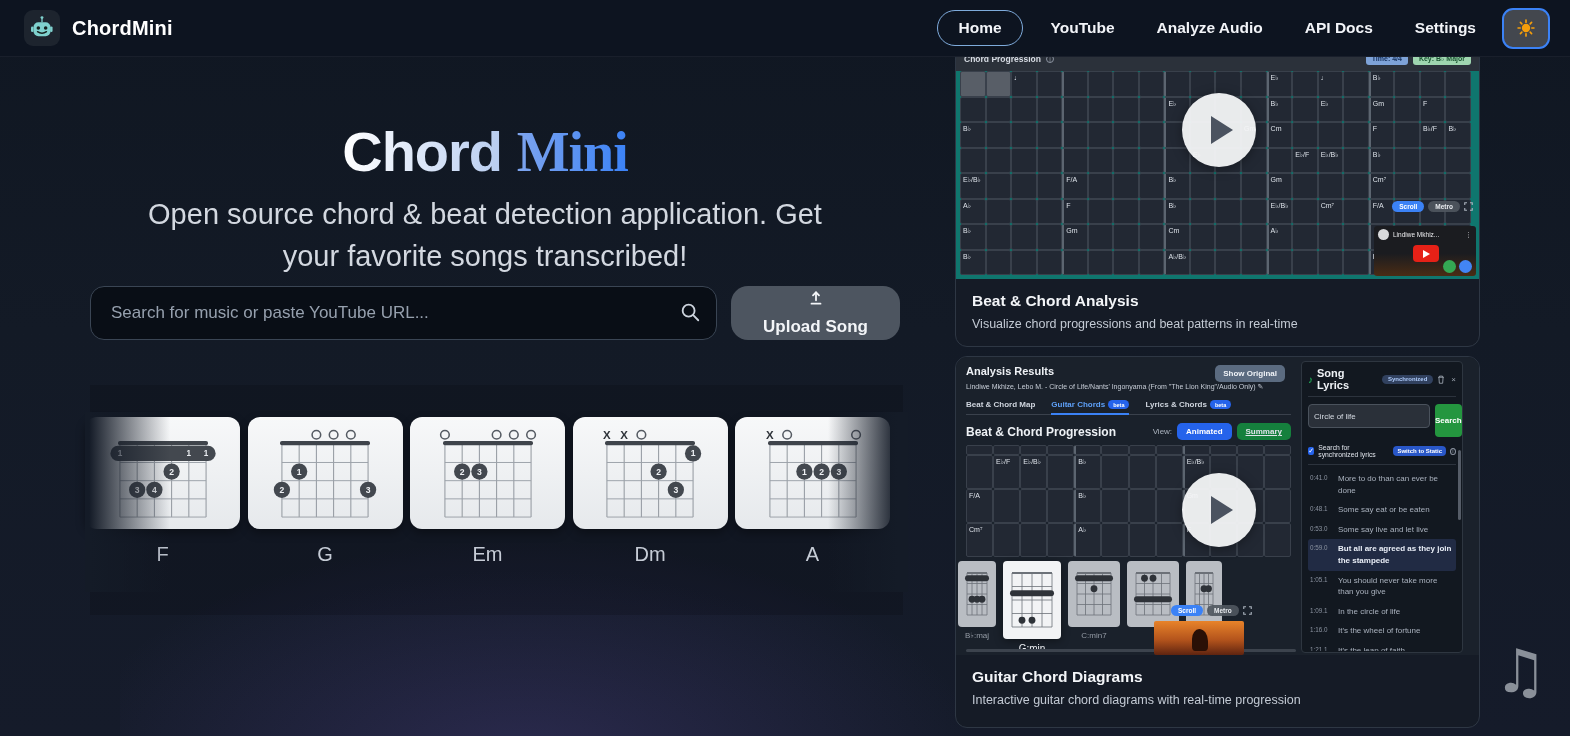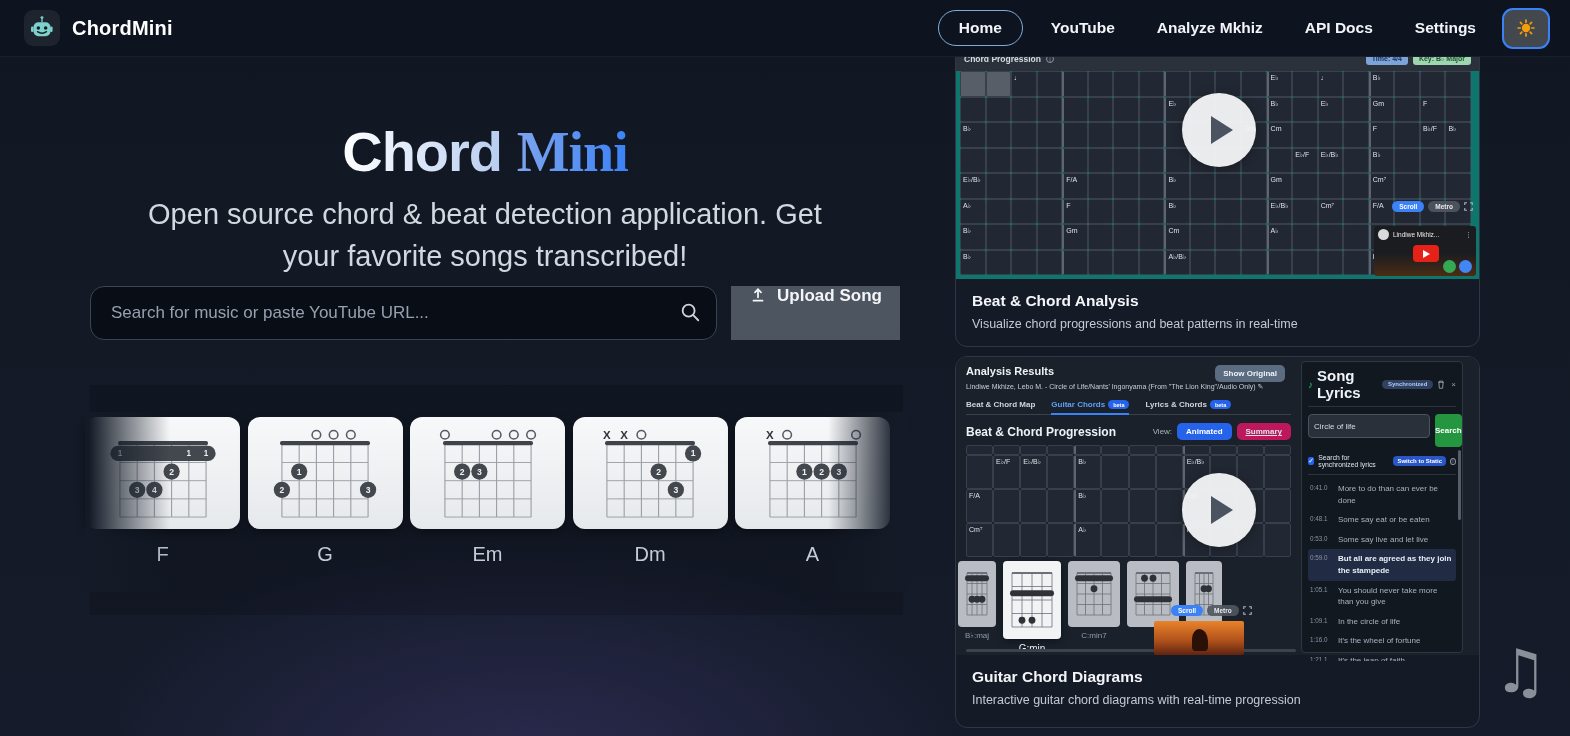--- a/index.html
+++ b/index.html
@@ -30,22 +30,22 @@
   .title-grad { background:linear-gradient(90deg,#ffffff 0%,#b8cdf0 100%); -webkit-background-clip:text; background-clip:text; color:transparent; }
   .title-accent { background:linear-gradient(90deg,#7da4ee 0%,#3b82f6 100%); -webkit-background-clip:text; background-clip:text; color:transparent;font-family:Liberation Serif, serif; }
   .subtitle { margin-top:10px; text-align:center; color:#d3d8e0; font-size:29px; line-height:1.4; width:990px; margin-left:-10px; font-weight:400; transform:scaleY(1.03); }
   .subtitle span { display:block; }
   .search-row { position:absolute; left:90px; top:229px; display:flex; gap:14px; }
   .search-box { position:relative; width:627px; height:54px; }
   .search-box input { width:100%; height:100%; border-radius:14px; background:rgba(7,11,17,0.75);
       border:1px solid #3a4554; color:#e5e9f0; font-size:17px; padding:0 48px 0 20px; outline:none; font-family:inherit; }
   .search-box input::placeholder { color:#96a0ae; }
   .search-icn { position:absolute; right:16px; top:15px; }
-  .upload-btn { width:169px; height:54px; border-radius:0; background:#4d5560; border:none; cursor:pointer;
-      display:flex; align-items:flex-start; justify-content:center; gap:10px; color:#f3f5f8; font-size:17px; font-weight:bold; font-family:inherit; }
+  .upload-btn { width:169px; height:54px; border-radius:17px; background:#4d5560; border:none; cursor:pointer;
+      display:flex; align-items:center; justify-content:center; gap:10px; color:#f3f5f8; font-size:17px; font-weight:bold; font-family:inherit;flex-direction:column; }
 
   
   .anim-band { position:absolute; left:90px; top:328px; width:813px; height:230px; background:rgba(5,7,12,0.18); }
   .carousel { position:absolute; left:85px; top:360px; display:flex; gap:7.5px; }
   .chord-col { display:flex; flex-direction:column; align-items:center; }
   .chord-card { width:155px; height:112px; border-radius:12px;
       background:linear-gradient(180deg,#f7f8f9 0%,#e6e9ec 100%);
       box-shadow:0 4px 10px rgba(0,0,0,0.35); display:flex; align-items:center; justify-content:center; }
   .chord-label { margin-top:14px; color:#c6ccd6; font-size:20px; }
   .sliver { width:10px; height:112px; border-radius:12px 0 0 12px; background:#eceef1; }
@@ -107,38 +107,38 @@
   .t2-tab { color:#cfd5de; font-size:8px; font-weight:bold; display:flex; align-items:center; gap:3px; position:relative; cursor:pointer; }
   .t2-tab.active { color:#5ea0f8; }
   .t2-tab.active::after { content:""; position:absolute; left:0; right:0; bottom:-6px; height:2px; background:#3b82f6; }
   .beta { background:#2563eb; color:#fff; font-size:5.5px; font-weight:bold; border-radius:999px; padding:1.5px 5px; }
   .t2-secrow { margin-top:8px; display:flex; align-items:center; }
   .t2-sec { color:#eef1f5; font-size:12px; font-weight:bold; }
   .t2-view { margin-left:auto; display:flex; align-items:center; gap:5px; }
   .view-lbl { color:#aab2bd; font-size:8px; }
   .vbtn { font-size:8px; font-weight:bold; border:none; border-radius:5px; padding:4px 9px; cursor:pointer; font-family:inherit; }
   .vbtn.on { background:#2563eb; color:#fff; }
-  .vbtn.off { background:#be185d; color:#dfe3ea;text-decoration:underline; }
+  .vbtn.off { background:#15803d; color:#dfe3ea;text-decoration:underline; }
   .grid2 { position:absolute; left:10px; top:88px; width:325px; height:112px; }
   .thumbs-row { position:absolute; left:2px; top:204px; display:flex; gap:7px; align-items:flex-start; }
   .cthumb { display:flex; flex-direction:column; align-items:center; }
   .cthumb .box { background:#b9bdc3; border-radius:4px; }
   .cthumb.active .box { background:#f2f3f5; box-shadow:0 2px 8px rgba(0,0,0,0.4); }
   .cthumb .lbl { margin-top:4px; color:#959ca6; font-size:8px; }
   .cthumb.active .lbl { color:#edeff3; font-size:10px; }
   .hscroll { position:absolute; left:10px; bottom:3px; width:330px; height:3px; background:#3c434d; border-radius:2px; }
   .lion { position:absolute; left:198px; top:264px; width:90px; height:34px; border-radius:2px; overflow:hidden;
       background:linear-gradient(180deg,#e8832a 0%,#b4541c 55%,#5f2410 100%); }
   .lion::after { content:""; position:absolute; left:38px; top:8px; width:16px; height:22px; background:#2a1006;
       border-radius:45% 55% 20% 20%; }
 
   .lyrics { position:absolute; left:345px; top:4px; width:162px; height:292px; background:#121820; border:1px solid #2e3640; border-radius:4px; padding:5px 6px; }
   .ly-head { display:flex; align-items:center; gap:4px; border-bottom:1px solid #2c333d; padding-bottom:5px; }
   .ly-note { color:#22c55e; font-size:10px; }
-  .ly-title { color:#eef1f5; font-size:15px; font-weight:bold; }
+  .ly-title { color:#eef1f5; font-size:11px; font-weight:bold; }
   .pill-sync { background:#31415f; color:#aecbfa; font-size:6px; font-weight:bold; border-radius:999px; padding:1.5px 6px; }
   .ly-icons { margin-left:auto; color:#9aa2ad; font-size:8px; display:flex; gap:6px; }
   .ly-search { margin-top:7px; display:flex; gap:5px; }
   .ly-input { flex:1; height:24px; background:#2a3039; border:1px solid #4a525c; border-radius:4px; color:#d6dbe3; font-size:8px; padding:0 5px; font-family:inherit; }
   .ly-go { width:42px; height:33px; background:#24963f; color:#fff; border:none; border-radius:4px; font-size:8px; font-weight:bold; cursor:pointer; font-family:inherit; }
   .ly-check { margin-top:7px; display:flex; align-items:center; gap:4px; border-bottom:1px solid #2c333d; padding-bottom:6px; }
   .cbx { width:8px; height:8px; background:#2563eb; border-radius:2px; color:#fff; font-size:7px; line-height:8px; text-align:center; }
   .ly-check-lbl { color:#dfe3ea; font-size:6.8px; }
   .pill-static { background:#2957c8; color:#fff; font-size:6px; font-weight:bold; border-radius:4px; padding:2px 4px; white-space:nowrap; }
   .ly-info { color:#8b93a0; font-size:6px; border:1px solid #8b93a0; border-radius:50%; width:7px; height:7px; display:inline-flex; align-items:center; justify-content:center; }
@@ -894,21 +894,21 @@
           <circle cx="11.5" cy="16" r="2.2" fill="#16211f"></circle>
           <circle cx="20.5" cy="16" r="2.2" fill="#16211f"></circle>
           <path d="M10.5 20.5 Q16 24.5 21.5 20.5" stroke="#16211f" stroke-width="1.7" fill="none" stroke-linecap="round"></path>
         </svg>
       </div>
       <span class="brand-name">ChordMini</span>
     </div>
     <nav class="nav-items" id="nav">
         <button class="nav-item active">Home</button>
         <button class="nav-item">YouTube</button>
-        <button class="nav-item">Analyze Mkhiz</button>
+        <button class="nav-item">Analyze Audio</button>
         <button class="nav-item">API Docs</button>
         <button class="nav-item">Settings</button>
       </nav>
     <button class="theme-toggle">
       <svg width="20" height="20" viewBox="0 0 24 24" fill="none" stroke="#f59e0b" stroke-width="2" stroke-linecap="round">
         <circle cx="12" cy="12" r="4" fill="#f59e0b"></circle>
         <line x1="12" y1="2.5" x2="12" y2="5"></line>
           <line x1="12" y1="19" x2="12" y2="21.5"></line>
         <line x1="2.5" y1="12" x2="5" y2="12"></line>
           <line x1="19" y1="12" x2="21.5" y2="12"></line>

